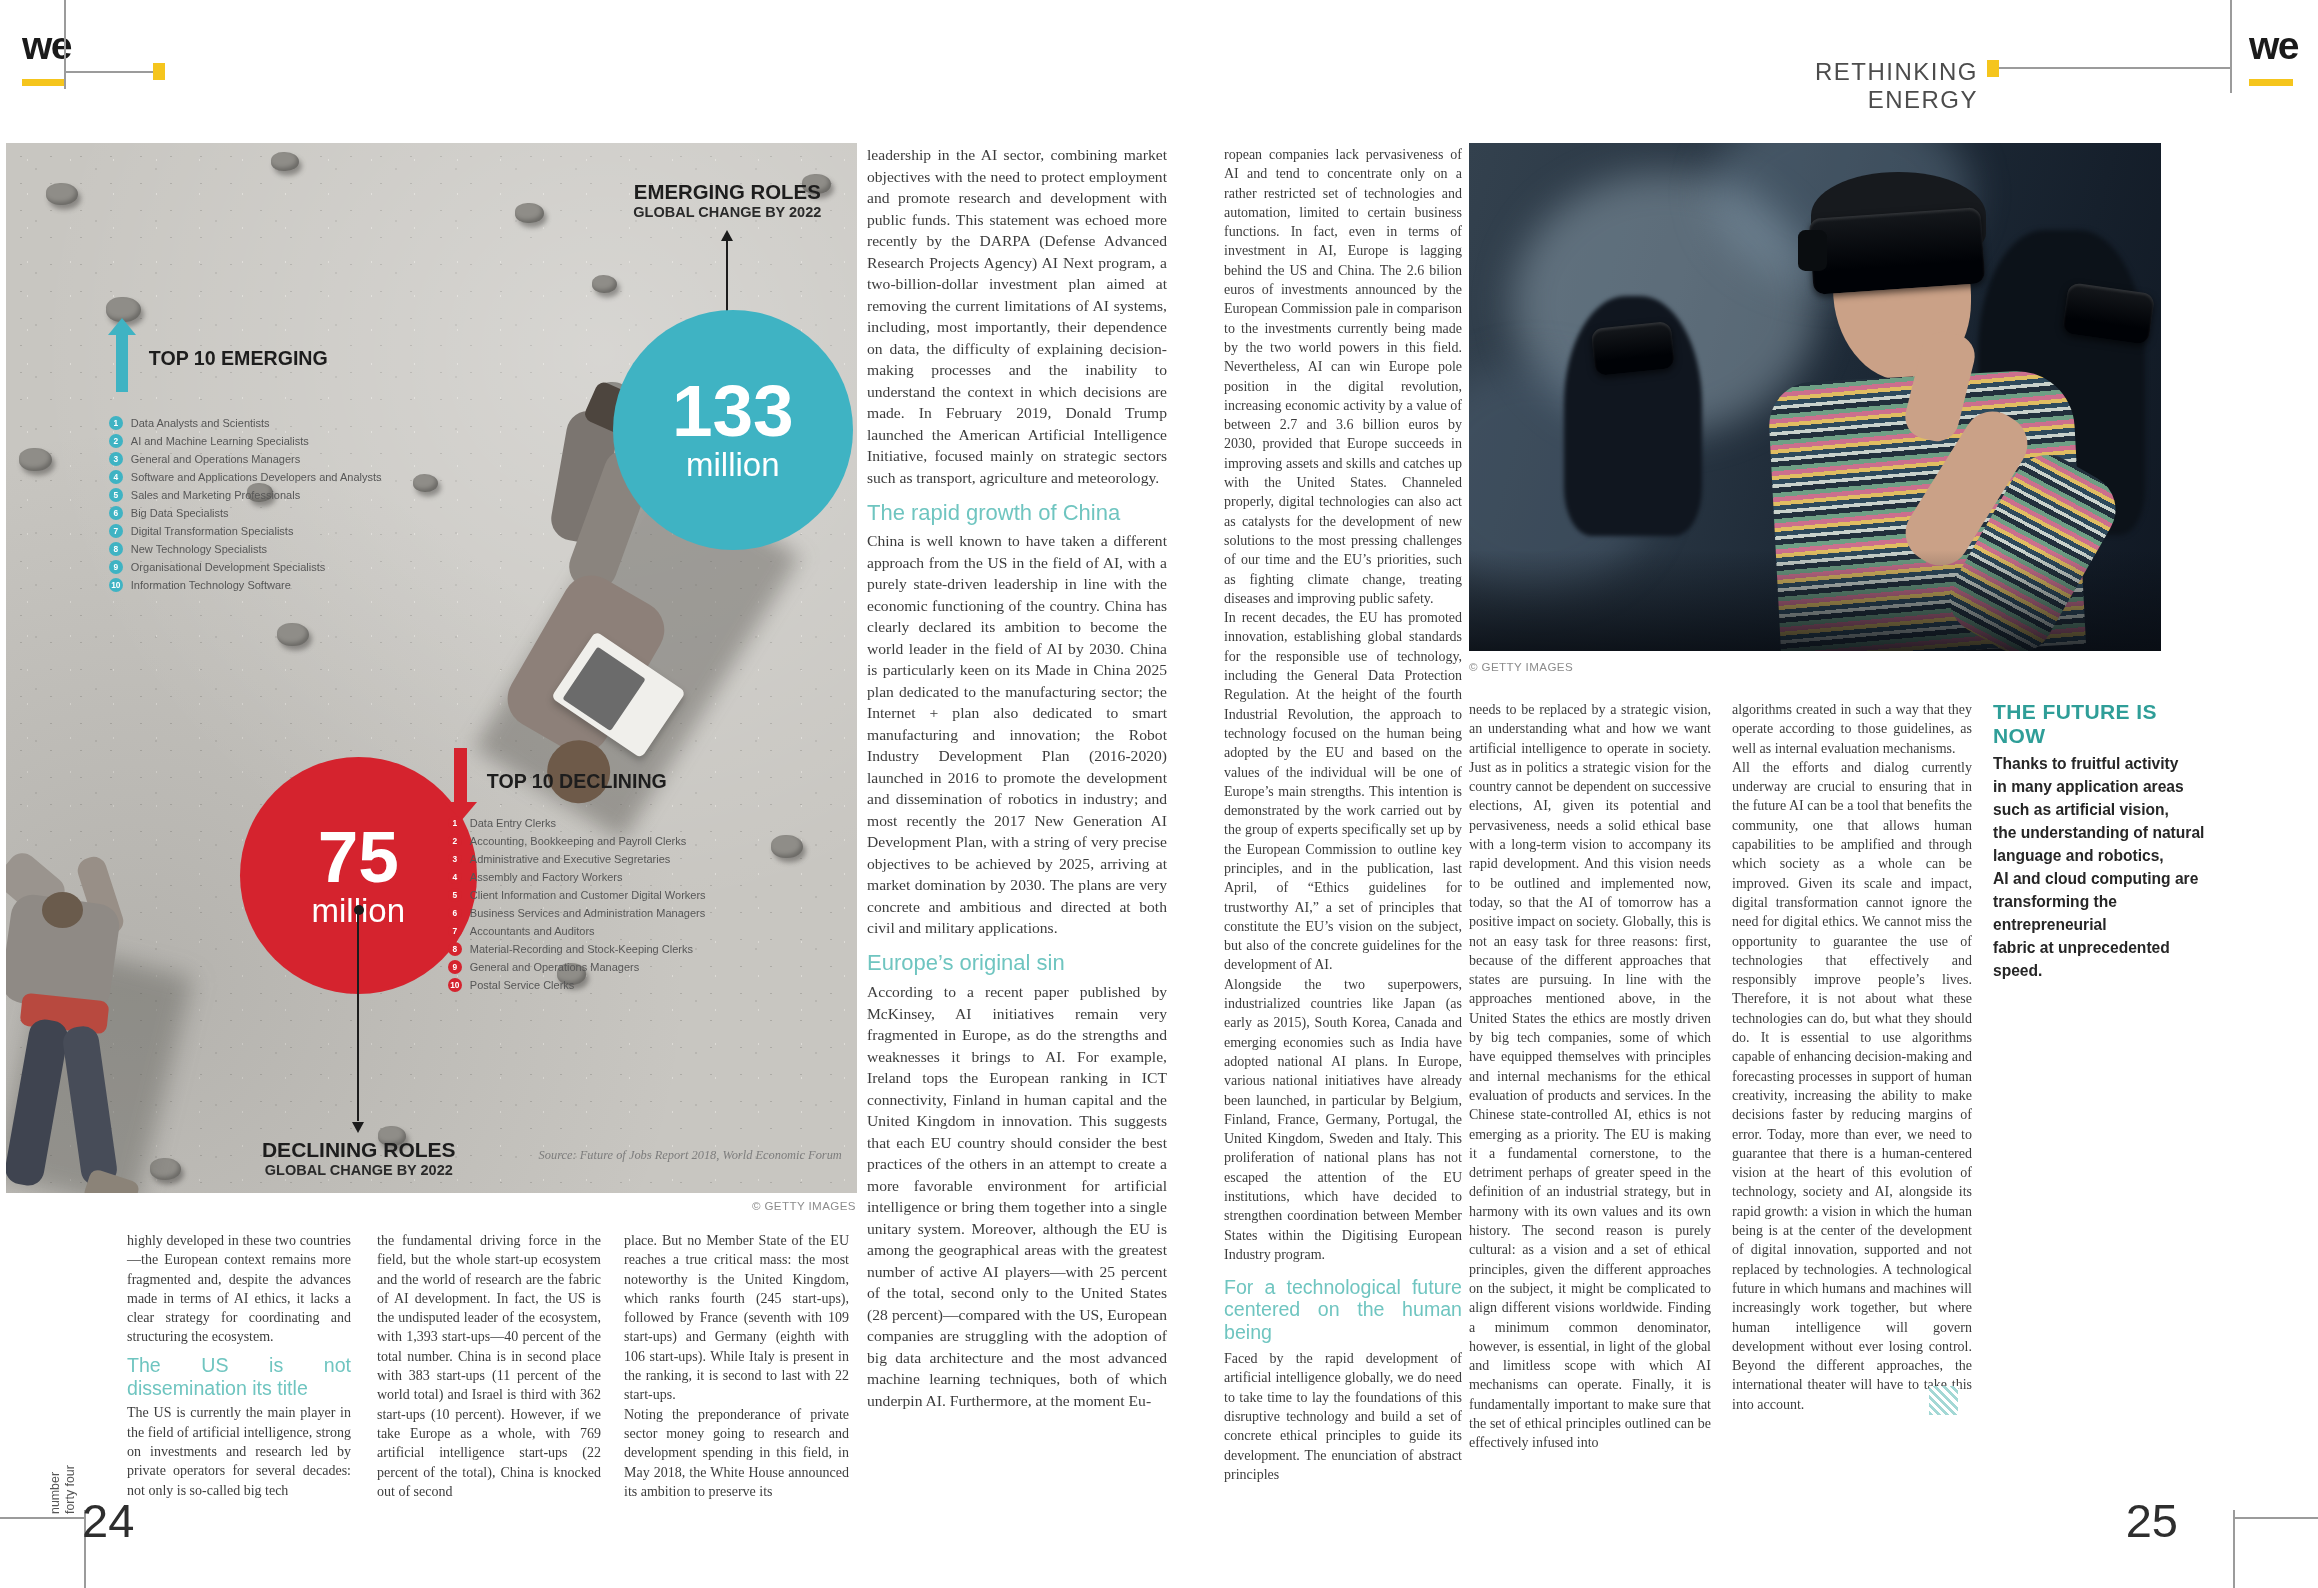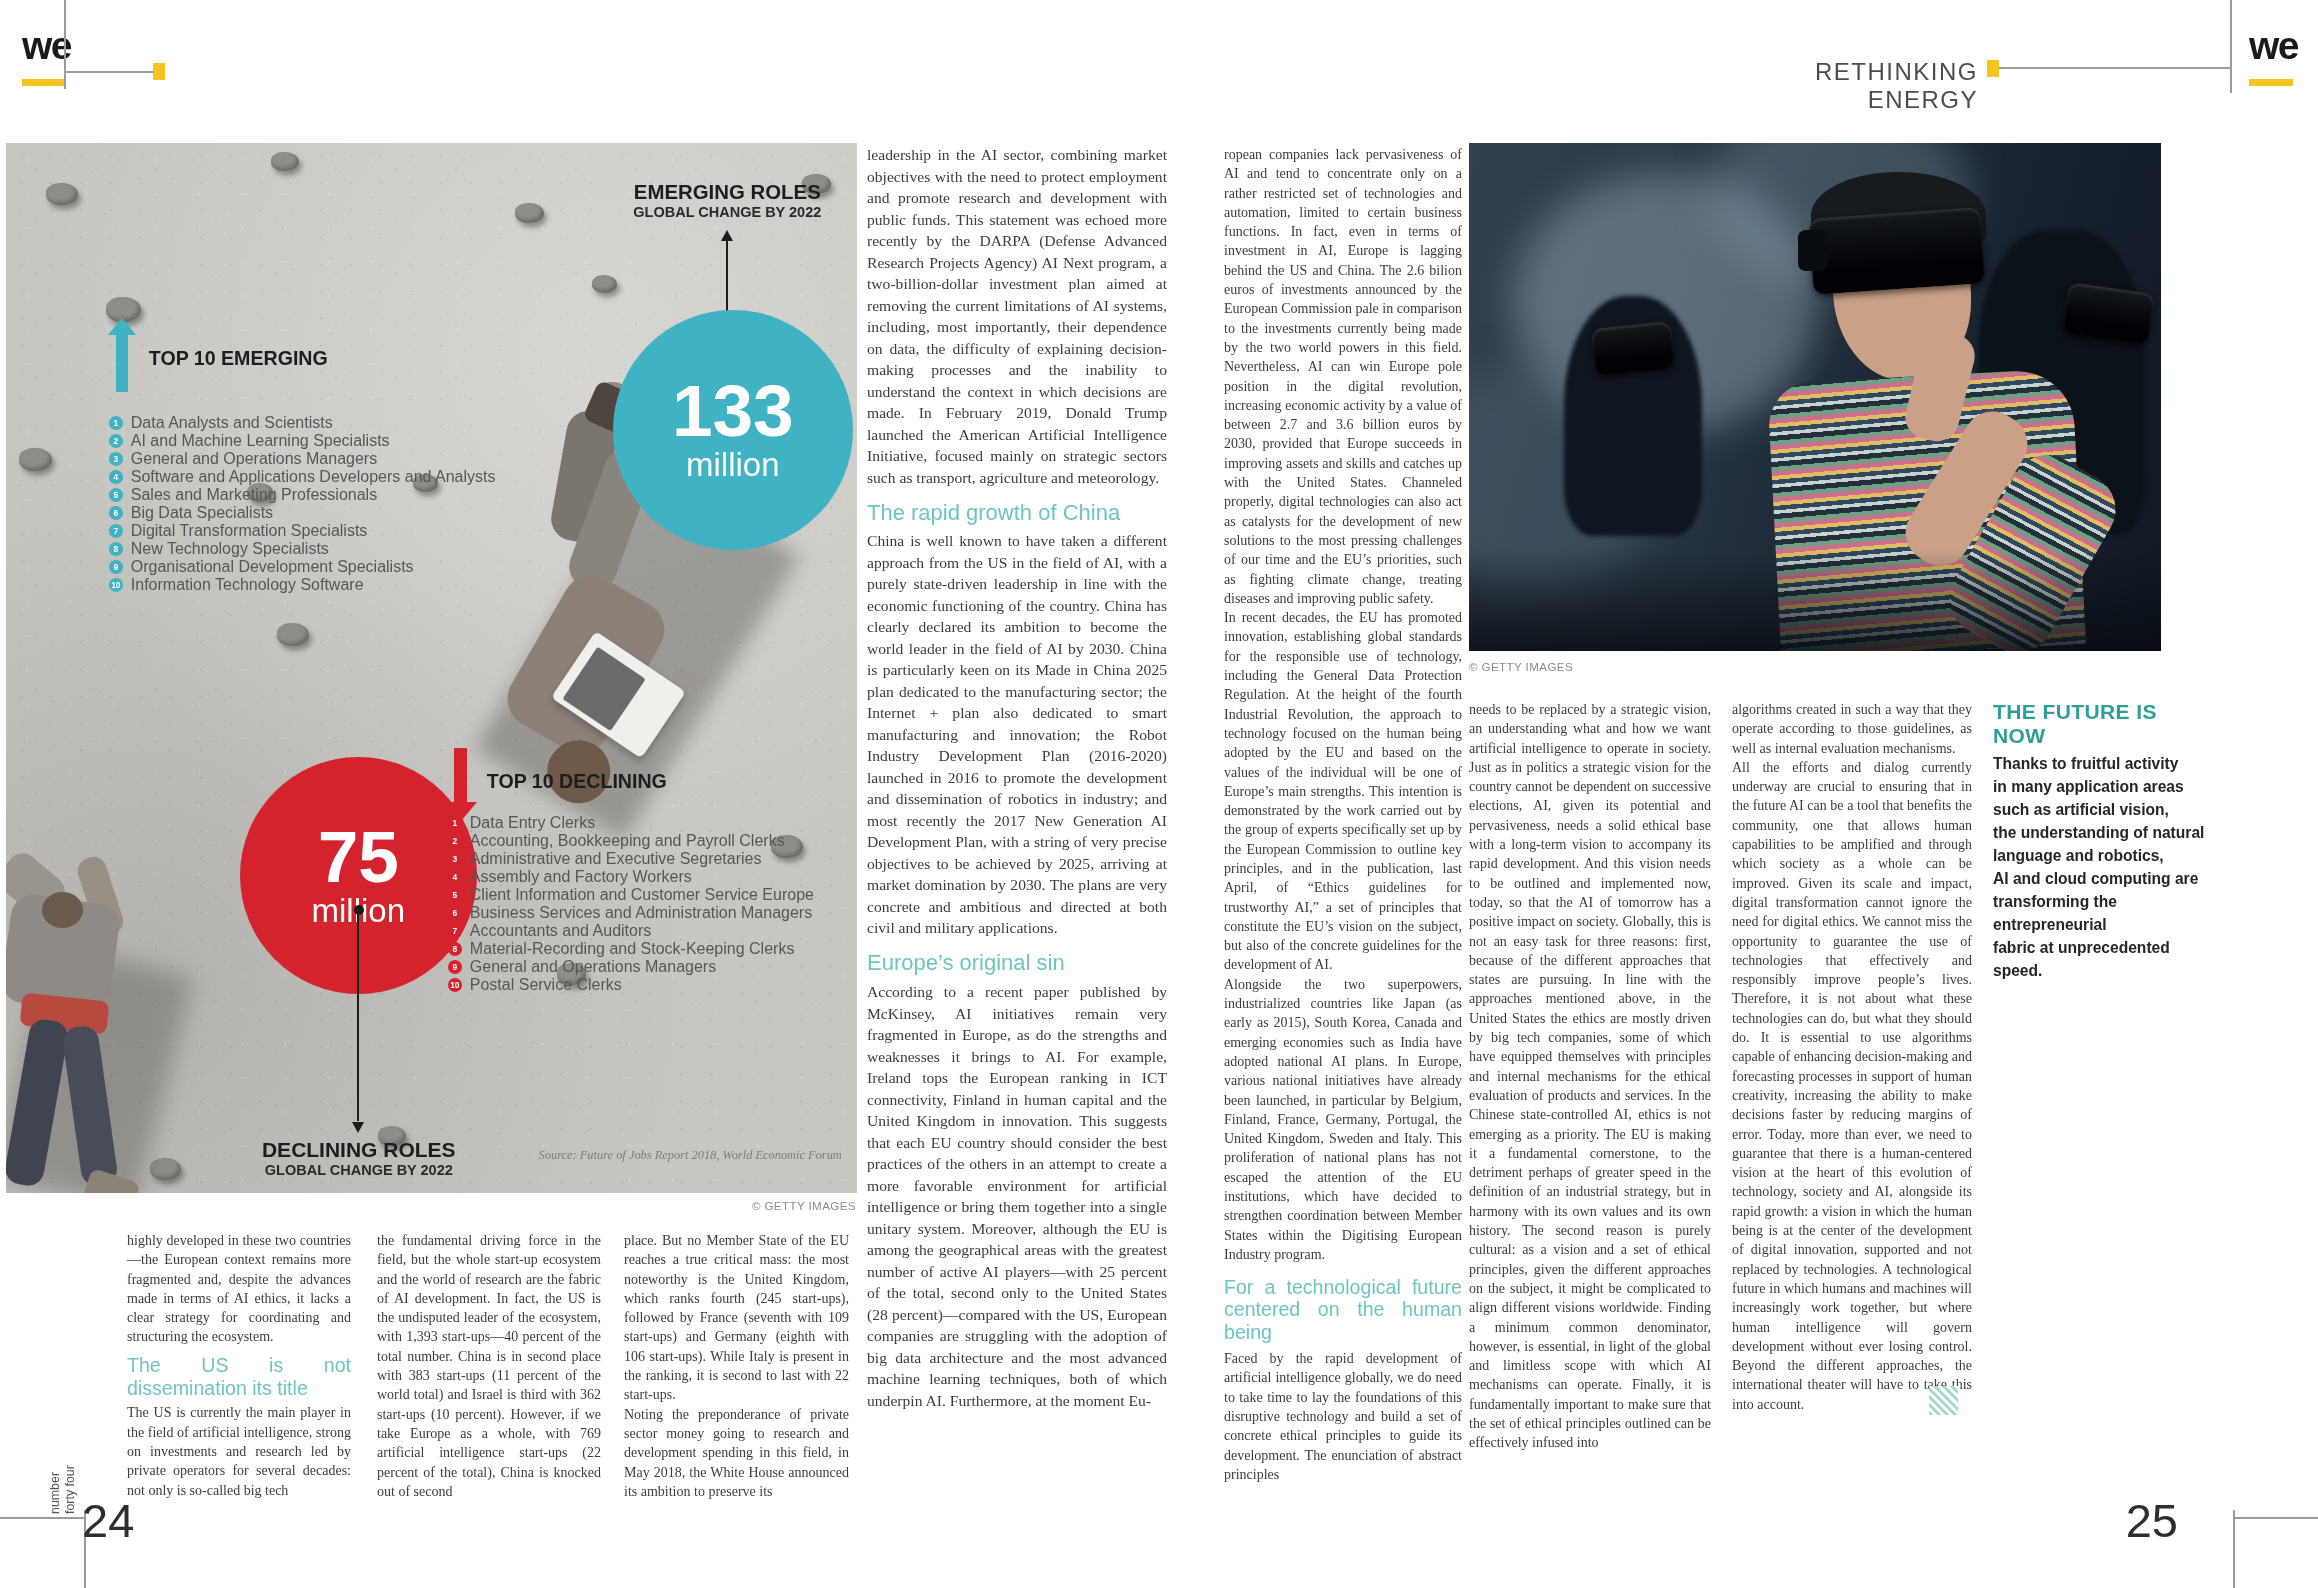--- a/index.html
+++ b/index.html
@@ -36,21 +36,21 @@
   .bubble{border-radius:50%;display:flex;flex-direction:column;align-items:center;
           justify-content:center;color:#fff;font-family:"Liberation Sans",sans-serif;}
   .bubble .big{font-size:73px;font-weight:800;line-height:70px;}
   .bubble .unit{font-size:33px;font-weight:400;line-height:38px;}
   .list-title{font-family:"Liberation Sans",sans-serif;font-weight:800;font-size:19.6px;color:#1d1d1d;}
   .rank-list{list-style:none;margin:0;padding:0;}
   .rank-list li{display:flex;align-items:center;gap:8px;height:18px;}
   .rank-badge{flex:0 0 auto;width:14px;height:14px;border-radius:50%;color:#fff;
               font-family:"Liberation Sans",sans-serif;font-weight:bold;font-size:8.4px;
               line-height:14px;text-align:center;}
-  .rank-label{font-family:"Liberation Sans",sans-serif;font-size:16px;color:#565656;}
+  .rank-label{font-family:"Liberation Sans",sans-serif;font-size:11px;color:#565656;}
   .teal-bg{background:#3fb3c3;}
   .red-bg{background:#d5232e;}
   .conn-line{background:#1c1c1c;width:2.2px;}
   .conn-dot{background:#1c1c1c;width:10.2px;height:10.2px;border-radius:50%;}
   .tri-up{width:0;height:0;border-left:6.5px solid transparent;border-right:6.5px solid transparent;
           border-bottom:11px solid #1c1c1c;}
   .tri-down{width:0;height:0;border-left:6.5px solid transparent;border-right:6.5px solid transparent;
           border-top:11px solid #1c1c1c;}
   .credit{font-family:"Liberation Sans",sans-serif;font-size:11.6px;color:#8c8c8c;letter-spacing:0.4px;}
   .source{font-style:italic;font-size:12.4px;color:#7d7d7d;}
@@ -235,21 +235,21 @@
     <li>
         <span class="rank-badge red-bg">3</span>
         <span class="rank-label">Administrative and Executive Segretaries</span>
       </li>
     <li>
         <span class="rank-badge red-bg">4</span>
         <span class="rank-label">Assembly and Factory Workers</span>
       </li>
     <li>
         <span class="rank-badge red-bg">5</span>
-        <span class="rank-label">Client Information and Customer Service Europe</span>
+        <span class="rank-label">Client Information and Customer Digital Workers</span>
       </li>
     <li>
         <span class="rank-badge red-bg">6</span>
         <span class="rank-label">Business Services and Administration Managers</span>
       </li>
     <li>
         <span class="rank-badge red-bg">7</span>
         <span class="rank-label">Accountants and Auditors</span>
       </li>
     <li>

